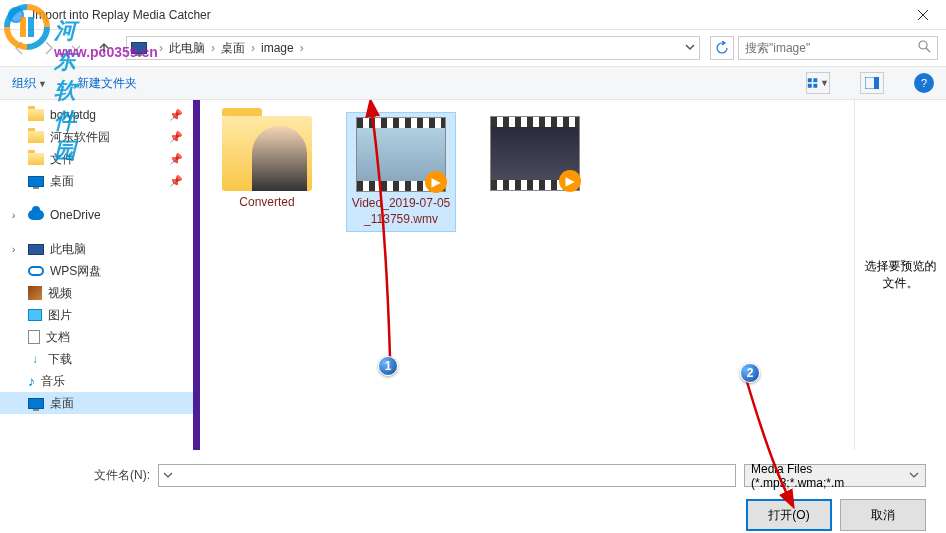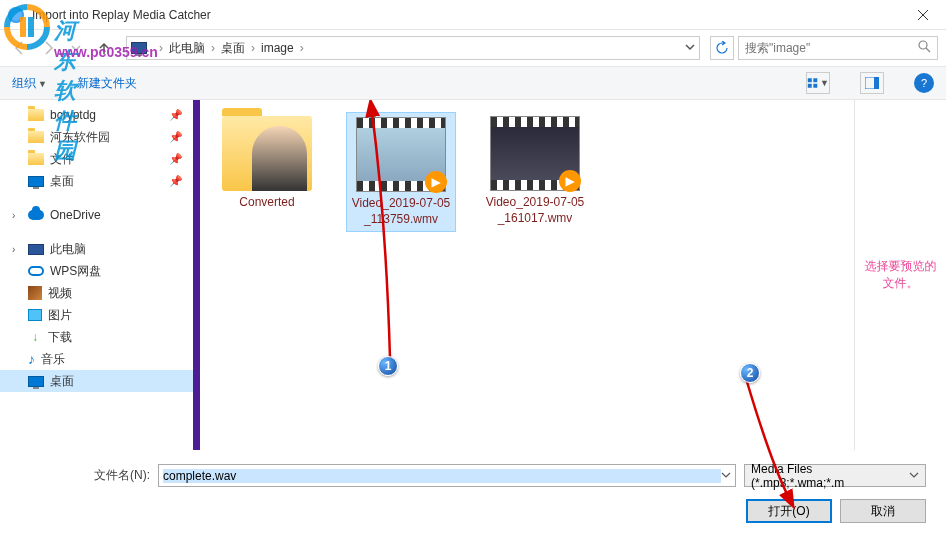--- a/index.html
+++ b/index.html
@@ -60,34 +60,34 @@
 .file-item .folder-thumb::before { content:''; position:absolute; top:-8px; left:0; width:40px; height:8px; background:#fac648; border-radius:3px 3px 0 0; }
 .file-item .folder-thumb .person { position:absolute; bottom:0; right:5px; width:55px; height:65px; background: linear-gradient(#f5d5b5, #333); border-radius: 30px 30px 0 0; }
 .file-item .video-thumb { border: 1px solid #888; background: #ddd; display: flex; flex-direction: column; }
 .file-item .video-thumb .film-top, .file-item .video-thumb .film-bot { height: 10px; background: repeating-linear-gradient(90deg, #333 0 6px, #fff 6px 12px); }
 .file-item .video-thumb .frame { flex:1; background-size: cover; position: relative; }
 .file-item .video-thumb .frame.f1 { background: linear-gradient(#b0d0e0, #8aa8c0); }
 .file-item .video-thumb .frame.f2 { background: linear-gradient(#2a2a3a, #4a4a5a); }
 .file-item .video-thumb .play { position:absolute; bottom:-2px; right:-2px; width:22px; height:22px; background:#ff9800; border-radius:50%; display:flex; align-items:center; justify-content:center; color:#fff; }
 .file-item .label { font-size: 12px; line-height: 1.3; color: #7f1d1d; word-break: break-all; }
 
-.preview { width: 92px; border-left: 1px solid #e5e5e5; display: flex; align-items: center; justify-content: center; text-align: center; color: #ec4899; padding: 0 8px; }
+.preview { width: 92px; border-left: 1px solid #e5e5e5; display: flex; align-items: center; justify-content: center; text-align: center; color: #000000; padding: 0 8px; }
 
 .arrow { position: absolute; pointer-events: none; }
 
 .footer { padding: 14px 20px 10px; }
 .filename-row { display: flex; align-items: center; gap: 8px; margin-bottom: 12px; }
 .filename-row .lbl { width: 130px; text-align: right; color: #404040; }
 .filename-row .combo { flex: 1; height: 23px; border: 1px solid #aaa; display: flex; align-items: center; padding: 0 4px; background:#fff; }
 .filename-row .combo input { flex:1; border:none; outline:none; background: #c9e5ff; }
 .filename-row .combo .dd { color:#555; }
 .filter { width: 182px; height: 23px; border: 1px solid #aaa; display:flex; align-items:center; padding:0 6px; background:#efefef; }
 .filter .dd { margin-left:auto; color:#555; }
 .buttons { display:flex; justify-content:flex-end; gap:8px; }
-.buttons button { width: 86px; height: 24px; border: 1px solid #aaa; background: #e1e1e1; cursor:pointer; }
+.buttons button { width: 86px; height: 32px; border: 1px solid #aaa; background: #e1e1e1; cursor:pointer; }
 .buttons button.primary { border: 2px solid #0078d4; }
 
 .watermark { position: absolute; top: 2px; left: 2px; pointer-events: none; opacity: 0.85; }
 .watermark .logo { width: 50px; height: 50px; position: relative; }
 .watermark .txt1 { position:absolute; top:14px; left:52px; font-size:22px; font-weight:bold; color:#0096db; font-style:italic; }
 .watermark .txt2 { position:absolute; top:42px; left:52px; font-size:14px; color:#a21caf; font-weight:bold; }
 
 .marker { position:absolute; width:20px; height:20px; border-radius:50%; background:radial-gradient(circle at 30% 30%, #6ab7ff, #0d47a1); color:#fff; display:flex; align-items:center; justify-content:center; font-weight:bold; border:1px solid #fff; box-shadow:0 1px 3px rgba(0,0,0,0.4); }
 </style>
 </head>
@@ -217,20 +217,24 @@
       </div>
       <div class="tree-item">
         <span class="vid-icon"></span>
         <span>视频</span>
       </div>
       <div class="tree-item">
         <span class="img-icon"></span>
         <span>图片</span>
       </div>
       <div class="tree-item">
+        <span class="doc-icon"></span>
+        <span>文档</span>
+      </div>
+      <div class="tree-item">
         <span class="dl-icon">↓</span>
         <span>下载</span>
       </div>
       <div class="tree-item">
         <span class="music-icon">♪</span>
         <span>音乐</span>
       </div>
       <div class="tree-item selected">
         <span class="desktop-icon"></span>
         <span>桌面</span>
@@ -252,33 +256,31 @@
         </div>
         <div class="label">Video_2019-07-05_113759.wmv</div>
       </div>
       <div class="file-item">
         <div class="thumb video-thumb">
           <div class="film-top"></div>
           <div class="frame f2"></div>
           <div class="film-bot"></div>
           <div class="play">▶</div>
         </div>
-        <div class="label">Video_2019-07-05_161017.wmv</div>
       </div>
     </div>
   <div class="preview">
     <span>选择要预览的文件。</span>
   </div>
 </div>
 
 <div class="footer">
   <div class="filename-row">
     <span class="lbl">文件名(N):</span>
     <div class="combo">
-      <input value="complete.wav" style="">
       <span class="dd">
         <svg width="10" height="10" viewBox="0 0 10 10">
             <path d="M1 3 L5 7 L9 3" stroke="#555" stroke-width="1.2" fill="none"></path>
           </svg>
       </span>
     </div>
     <div class="filter">
       <span>Media Files (*.mp3;*.wma;*.m</span>
       <span class="dd">
         <svg width="10" height="10" viewBox="0 0 10 10">

